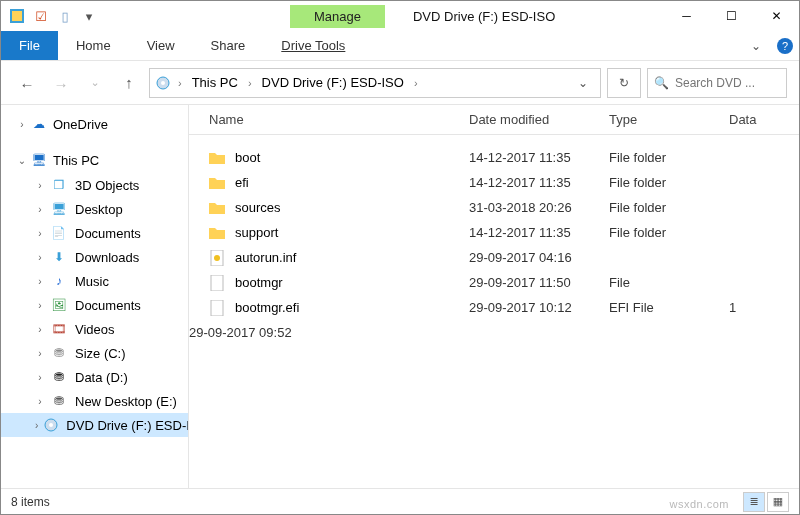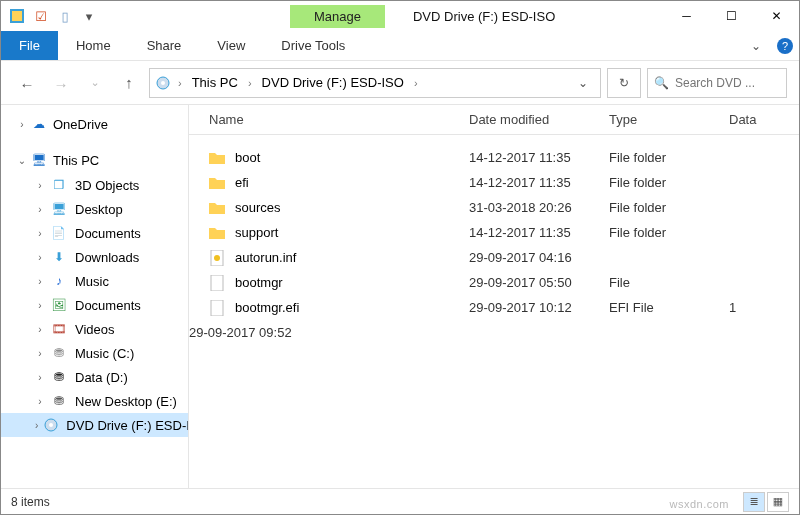--- a/index.html
+++ b/index.html
@@ -8,21 +8,21 @@
 .titlebar { height: 30px; display: flex; align-items: center; background: #fff; }
 .titlebar .qat { display: flex; align-items: center; gap: 8px; padding: 0 8px; }
 .titlebar .qat-icon { width: 16px; height: 16px; display: flex; align-items: center; justify-content: center; font-size: 13px; }
 .titlebar .manage-tab { background: #a7e87a; color: #222; padding: 4px 24px; font-size: 13px; margin-left: 185px;}
 .titlebar .apptitle { margin-left: 28px; font-size: 13px; color: #111; }
 .titlebar .winbtns { margin-left: auto; display: flex; }
 .titlebar .winbtn { width: 45px; height: 30px; display: flex; align-items: center; justify-content: center; font-size: 12px; color: #000;}
 .ribbon-row { height: 30px; display: flex; align-items: stretch; border-bottom: 1px solid #e5e5e5; }
 .ribbon-row .file-tab { background: #1979ca; color: #fff; padding: 0 18px; display: flex; align-items: center; font-size: 13px; }
 .ribbon-row .tab { padding: 0 18px; display: flex; align-items: center; font-size: 13px; color: #333; }
-.ribbon-row .tab.sub { margin-left: 0; }
+.ribbon-row .tab.sub { margin-left: 0; text-decoration: underline; }
 .ribbon-row .spacer { flex: 1; }
 .ribbon-collapse { width: 30px; display: flex; align-items: center; justify-content: center; color: #555; }
 .help-icon { width: 28px; display: flex; align-items: center; justify-content: center;}
 .help-circle { width:16px;height:16px;border-radius:50%;background:#1a6fc8;color:#fff;font-size:11px;display:flex;align-items:center;justify-content:center;}
 .addrbar { height: 44px; display: flex; align-items: center; gap: 6px; padding: 0 12px; border-bottom: 1px solid #e5e5e5; }
 .navbtn { width: 28px; height: 28px; display: flex; align-items: center; justify-content: center; color: #555; font-size: 15px; }
 .navbtn.disabled { color: #bbb; }
 .breadcrumb-box { flex: 1; height: 30px; border: 1px solid #ccc; display: flex; align-items: center; padding: 0 4px; gap: 4px; }
 .breadcrumb-box .crumb { padding: 2px 4px; font-size: 13px; color: #000; }
 .breadcrumb-box .sep { color: #777; font-size: 11px; padding: 0 2px;}
@@ -78,22 +78,22 @@
   <div class="winbtns">
     <div class="winbtn">─</div>
     <div class="winbtn">☐</div>
     <div class="winbtn">✕</div>
   </div>
 </div>
 
 <div class="ribbon-row">
   <div class="file-tab">File</div>
   <div class="tab">Home</div>
+  <div class="tab">View</div>
   <div class="tab">Share</div>
-  <div class="tab">View</div>
   <div class="tab sub">Drive Tools</div>
   <div class="spacer"></div>
   <div class="ribbon-collapse">⌄</div>
   <div class="help-icon">
       <div class="help-circle">?</div>
     </div>
 </div>
 
 <div class="addrbar">
   <div class="navbtn">←</div>
@@ -185,21 +185,21 @@
             <span class="nav-ico">
               <span style="color:#b03020">🎞</span>
             </span>
             <span>Videos</span>
           </div>
           <div class="navitem">
             <span class="tree-glyph">›</span>
             <span class="nav-ico">
               <span style="color:#888">⛃</span>
             </span>
-            <span>Music (C:)</span>
+            <span>Size (C:)</span>
           </div>
           <div class="navitem">
             <span class="tree-glyph">›</span>
             <span class="nav-ico">
               <span style="color:#222">⛃</span>
             </span>
             <span>Data (D:)</span>
           </div>
           <div class="navitem">
             <span class="tree-glyph">›</span>
@@ -297,21 +297,21 @@
         </div>
         <div class="filerow">
           <div class="c-name">
             <span class="file-ico">
               <svg width="14" height="16">
                 <rect x="1" y="0" width="12" height="16" fill="#fff" stroke="#bbb"></rect>
               </svg>
             </span>
             <span>bootmgr</span>
           </div>
-          <div class="c-date">29-09-2017 05:50</div>
+          <div class="c-date">29-09-2017 11:50</div>
           <div class="c-type">File</div>
           <div class="c-size"></div>
         </div>
         <div class="filerow">
           <div class="c-name">
             <span class="file-ico">
               <svg width="14" height="16">
                 <rect x="1" y="0" width="12" height="16" fill="#fff" stroke="#bbb"></rect>
               </svg>
             </span>

